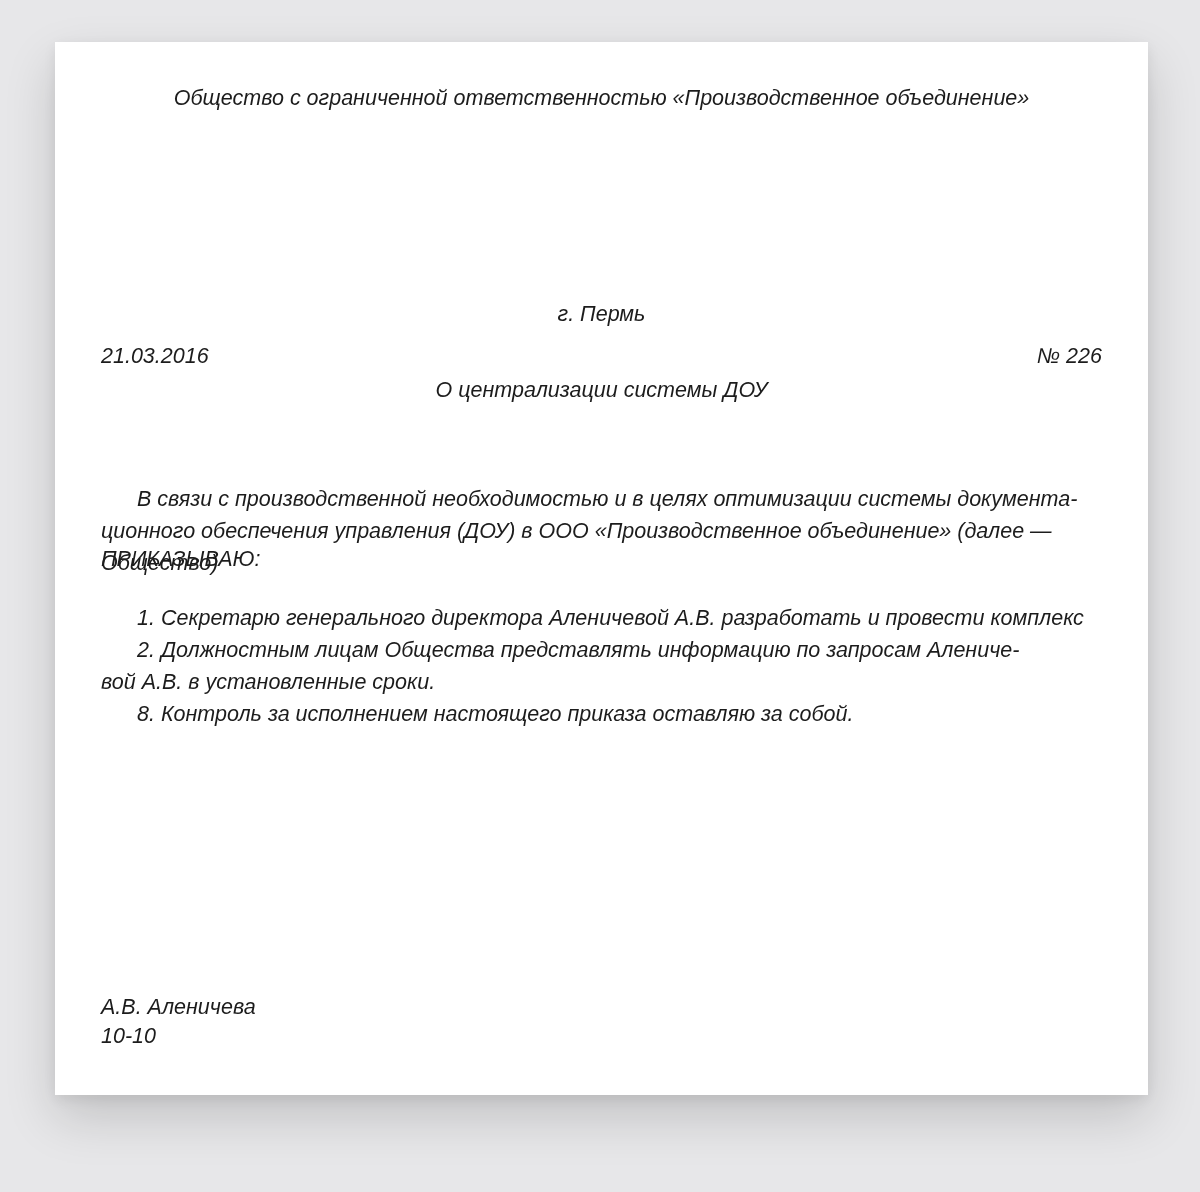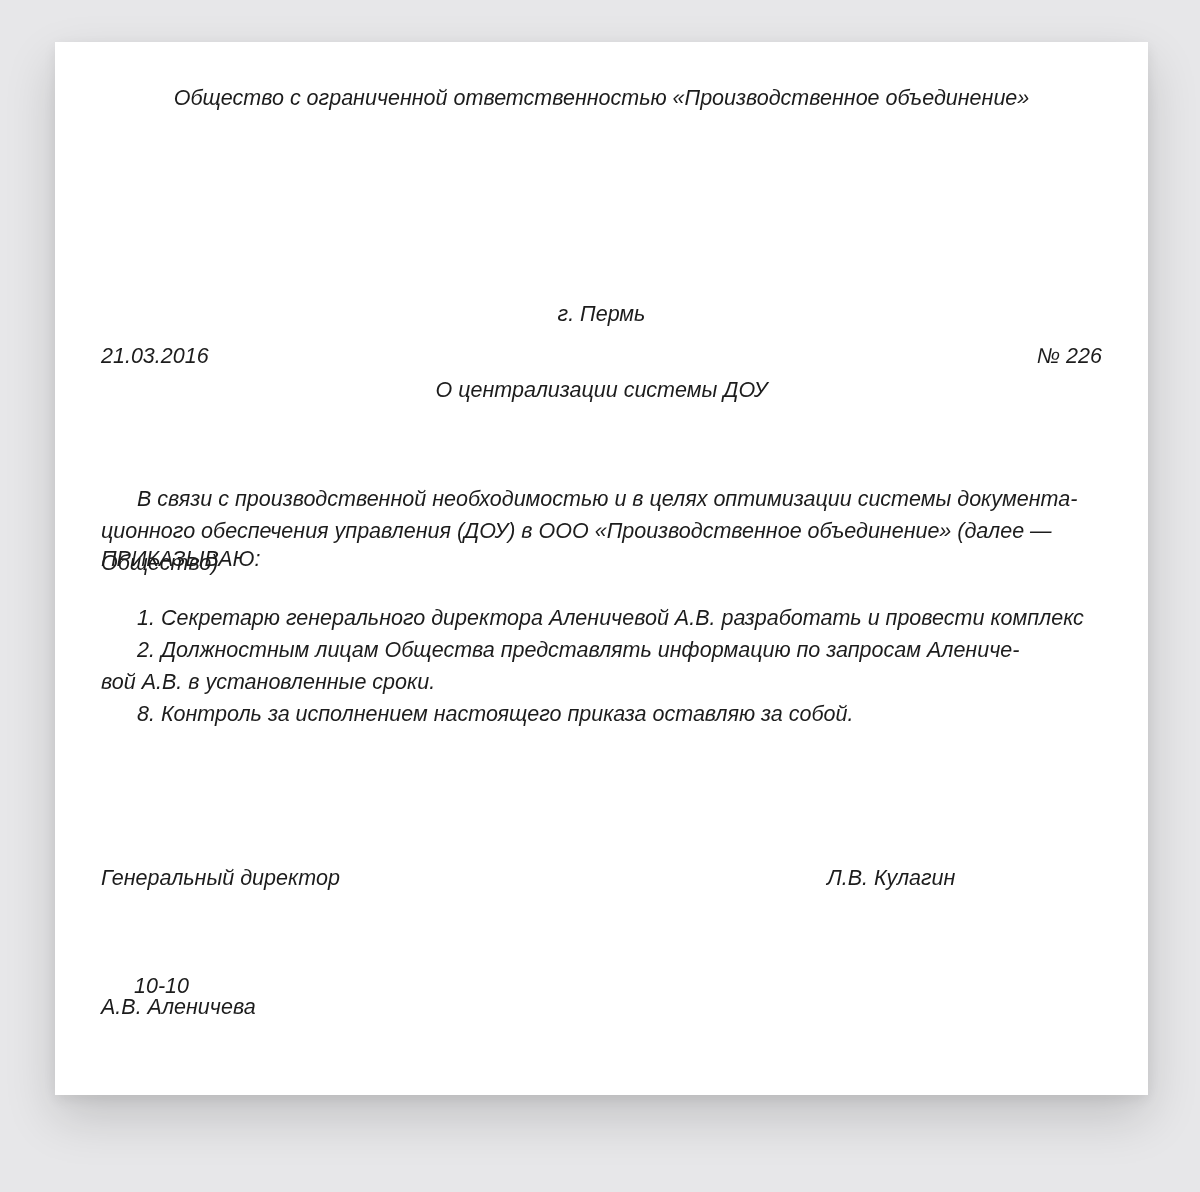--- a/index.html
+++ b/index.html
@@ -47,21 +47,21 @@
   .order-word   { top: 501px; }
   .items        { top: 560px; }
   .indent { padding-left: 36px; }
   .sign-row { top: 820px; }
   .sign-name {
     position: absolute;
     left: 726px;
     top: 0;
   }
   .executor-name  { top: 949px; }
-  .executor-phone { top: 928px; margin-left: 33px; }
+  .executor-phone { top: 978px; }
   .line { line-height: 32px; }
 </style>
 </head>
 <body>
 
 <div class="stage">
   <div class="page">
 
     <div class="block center letterhead">
       <div class="line">Общество с ограниченной ответственностью «Производственное объединение»</div>
@@ -85,22 +85,18 @@
 
     <div class="block order-word">ПРИКАЗЫВАЮ:</div>
 
     <div class="block items">
       <div class="line indent">1. Секретарю генерального директора Аленичевой А.В. разработать и провести комплекс</div>
       <div class="line indent">2. Должностным лицам Общества представлять информацию по запросам Алениче-</div>
       <div class="line">вой А.В. в установленные сроки.</div>
       <div class="line indent">8. Контроль за исполнением настоящего приказа оставляю за собой.</div>
     </div>
 
-    <div class="block sign-row">
-      <span>Генеральный директор</span>
-      <span class="sign-name">Л.В. Кулагин</span>
-    </div>
 
     <div class="block executor-name">А.В. Аленичева</div>
     <div class="block executor-phone">10-10</div>
 
   </div>
 </div>
 
 </body></html>

